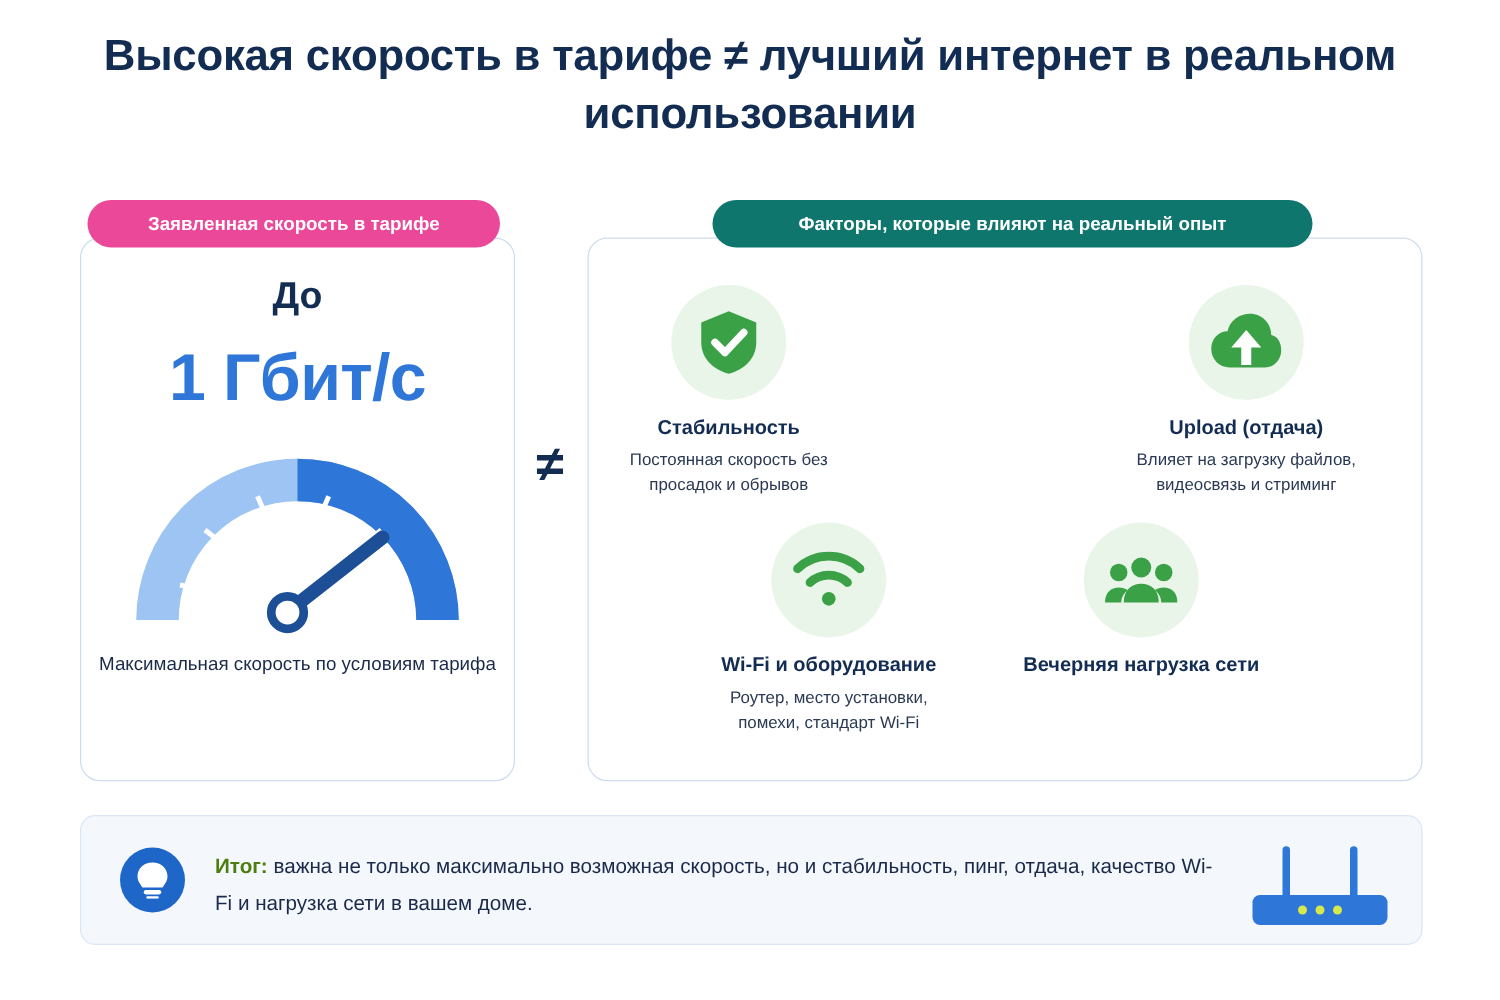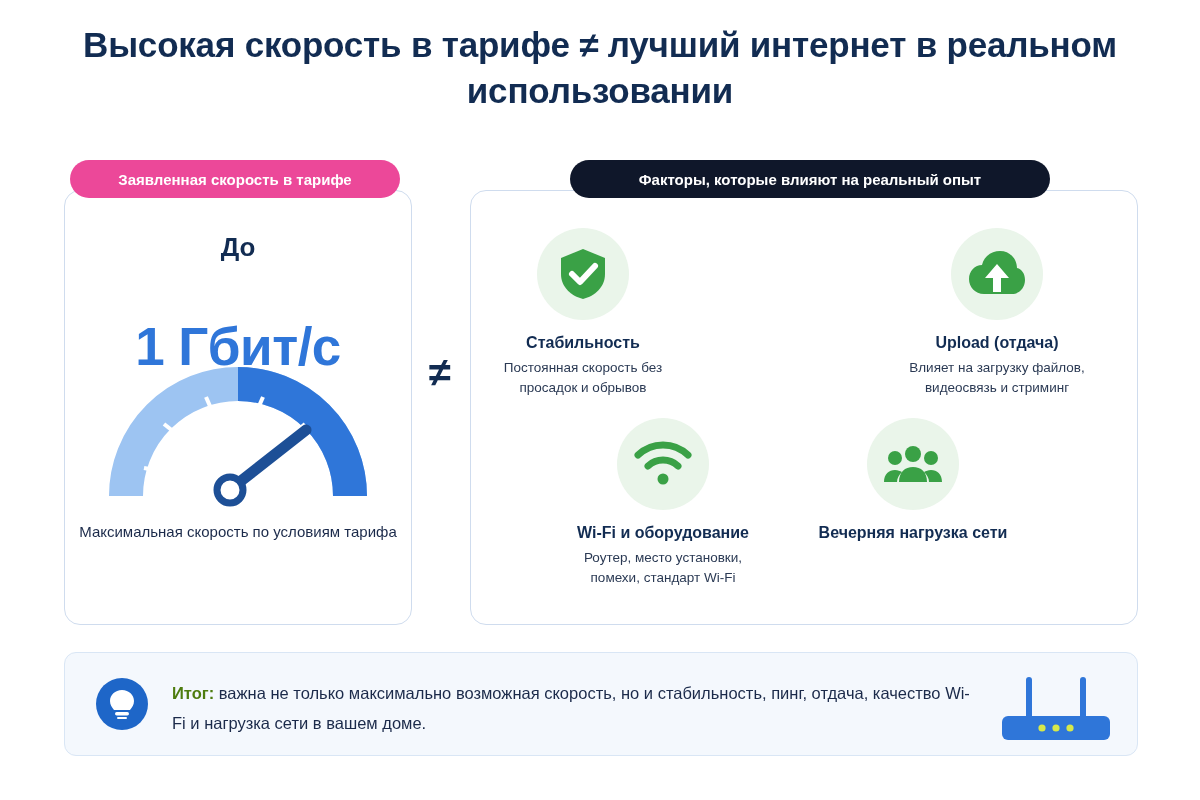--- a/index.html
+++ b/index.html
@@ -60,38 +60,37 @@
     font-size: 15px;
     font-weight: bold;
     display: flex;
     align-items: center;
     justify-content: center;
     box-sizing: border-box;
   }
   .do-label {
     position: absolute;
     left: 64px;
-    top: 232px;
+    top: 220px;
     width: 348px;
     text-align: center;
-    font-size: 26px;
+    font-size: 30px;
     font-weight: bold;
     color: #122c52;
   }
   .speed-value {
     position: absolute;
     left: 64px;
     top: 272px;
     width: 348px;
     text-align: center;
     font-size: 53px;
     font-weight: bold;
     color: #2f76d9;
     letter-spacing: -0.5px;
-    margin-top: 44px;
   }
   .gauge {
     position: absolute;
     left: 108px;
     top: 358px;
     width: 260px;
     height: 150px;
   }
   .left-caption {
     position: absolute;
@@ -128,21 +127,21 @@
     background: #ffffff;
     box-sizing: border-box;
   }
   .right-badge {
     position: absolute;
     left: 570px;
     top: 160px;
     width: 480px;
     height: 38px;
     border-radius: 19px;
-    background: #0f172a;
+    background: #0f766e;
     color: #ffffff;
     font-size: 15px;
     font-weight: bold;
     display: flex;
     align-items: center;
     justify-content: center;
     box-sizing: border-box;
   }
 
   .factor {

